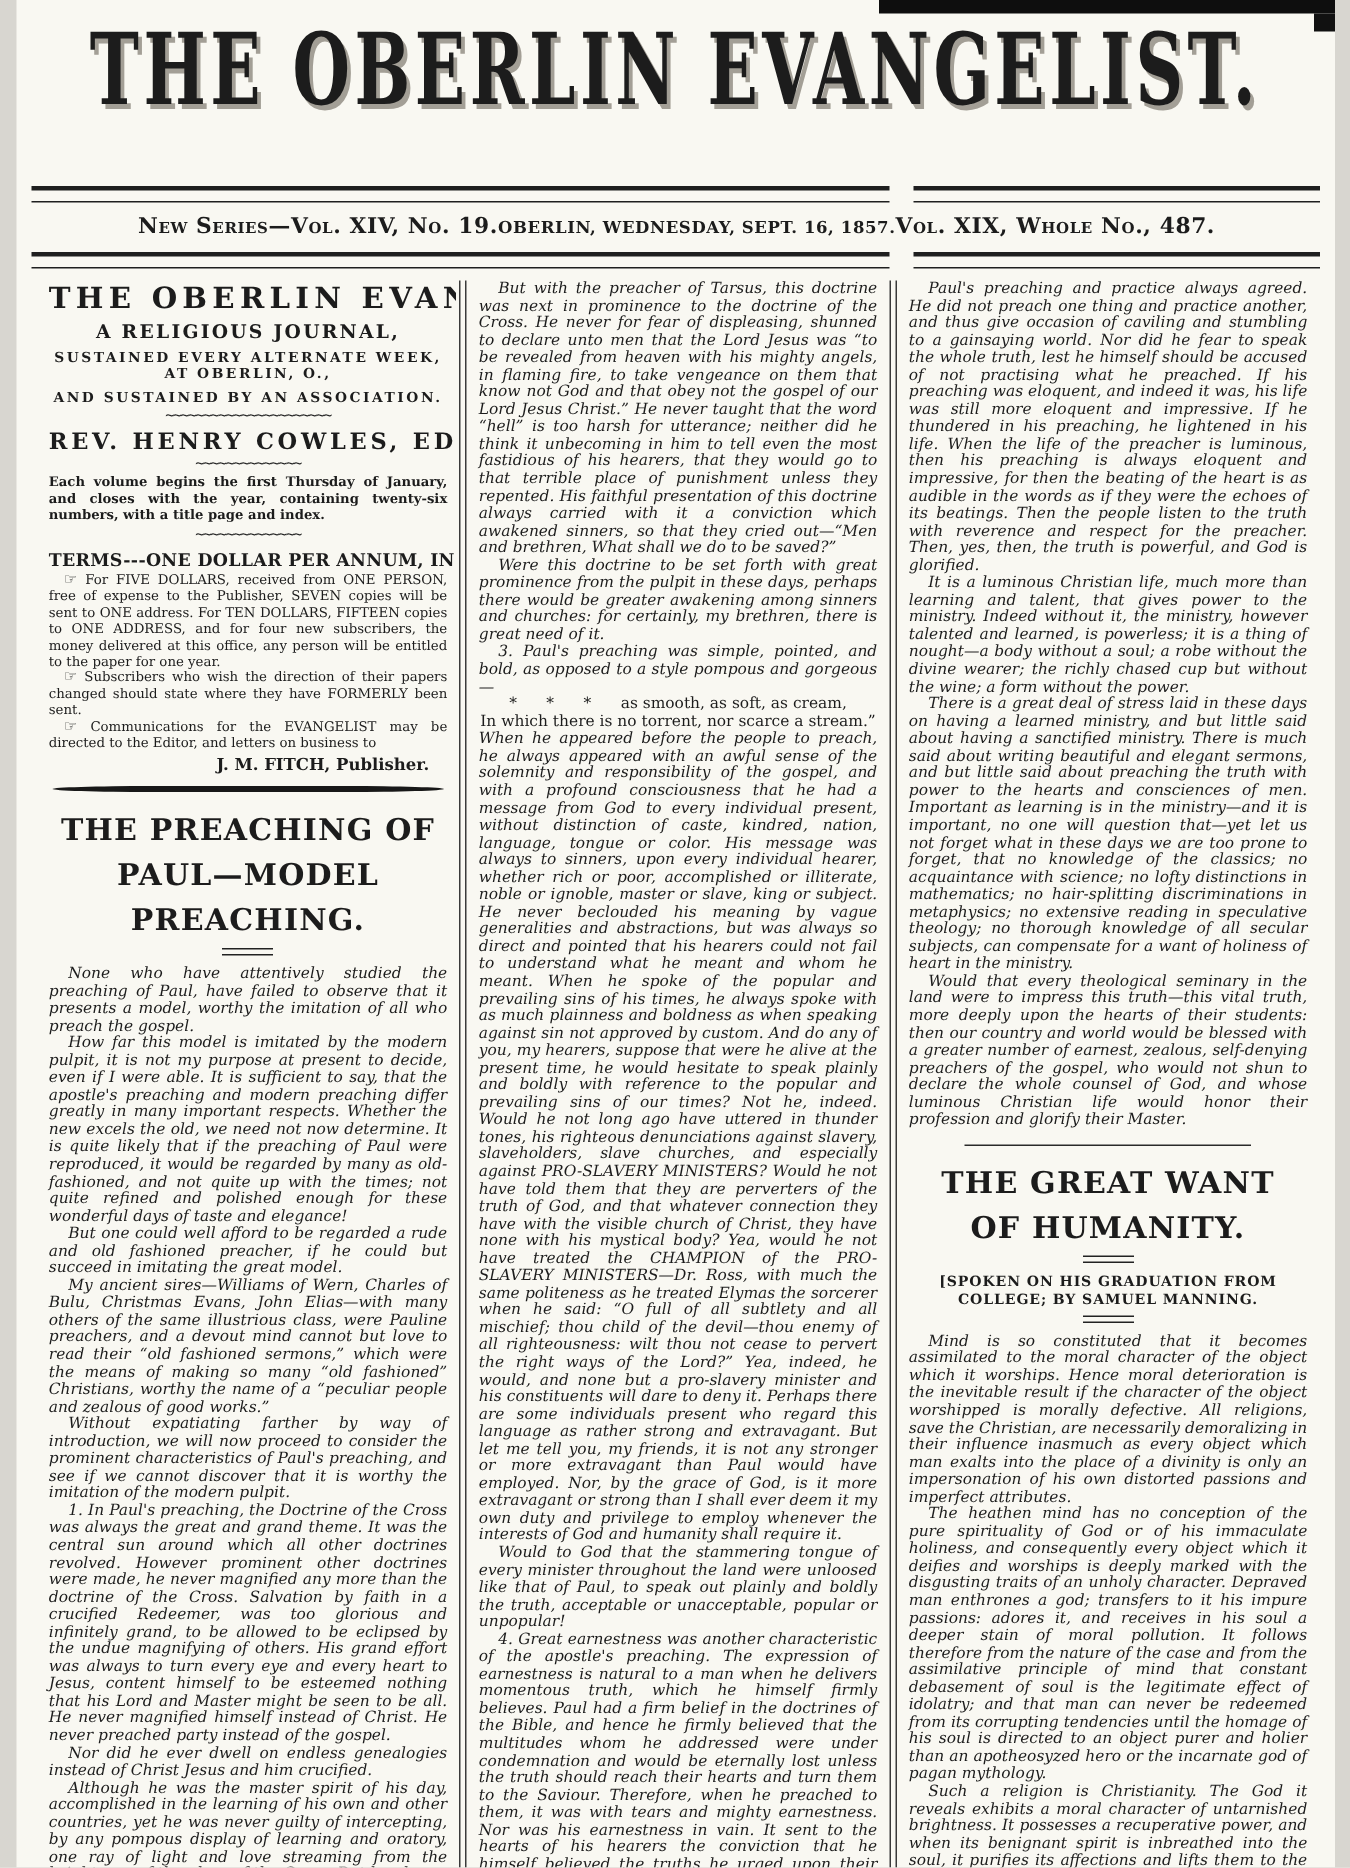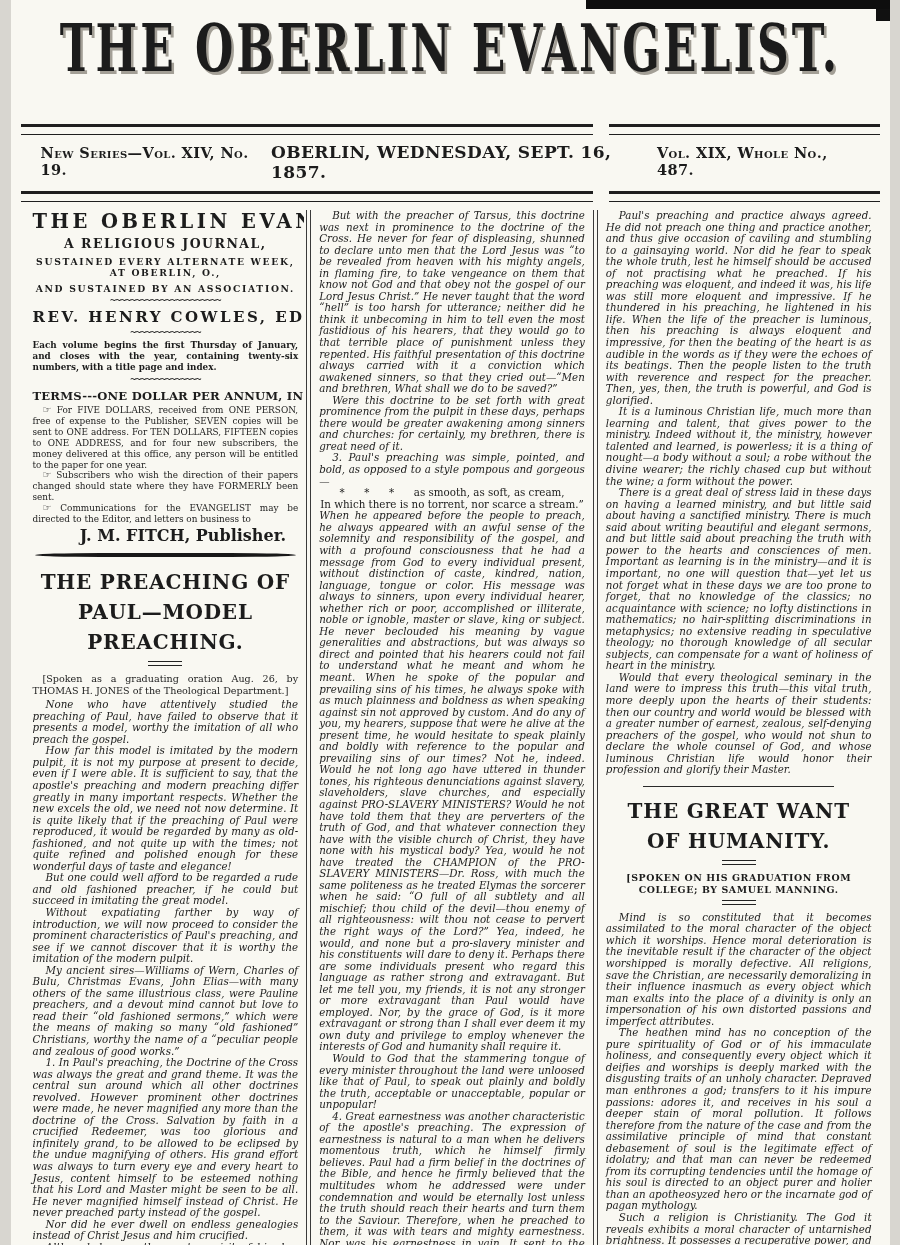--- a/index.html
+++ b/index.html
@@ -14,37 +14,37 @@
                text-shadow:2.5px 2.5px 0 #a39f96;white-space:nowrap;}
 
   .hrules{display:flex;gap:16px;padding:0 10px;margin-top:4px;}
   .hrule{height:7px;border-top:3px solid #1f1f1f;border-bottom:1px solid #1f1f1f;}
   .seg-l{flex:0 0 572px;}
   .seg-r{flex:1;}
 
   .dateline{display:flex;justify-content:center;align-items:baseline;
             padding:7px 28px 5px 30px;font-size:14.5px;font-weight:bold;
             font-variant:small-caps;letter-spacing:0.4px;}
-  .dateline .dl-center{font-size:17px;}
+  .dateline .dl-center{font-size:11px;}
 
   .columns{display:flex;align-items:stretch;height:1075px;padding:8px 12px 0 16px;}
   .col{flex:1 1 0;padding:0 6px;overflow:hidden;}
   .vrule{flex:0 0 3px;border-left:1px solid #3a3a3a;border-right:1px solid #3a3a3a;margin:0 2px;}
 
   .jname{font-size:19.5px;font-weight:bold;letter-spacing:3.5px;text-align:center;margin:0 0 3px;white-space:nowrap;}
   .jsub{font-size:12.5px;font-weight:bold;letter-spacing:1.5px;text-align:center;}
   .jpub{font-size:9.2px;font-weight:bold;letter-spacing:1.7px;text-align:center;margin-top:5px;}
   .wavy{text-align:center;font-size:10px;letter-spacing:-1px;line-height:9px;color:#222;
         margin:2px 0;font-family:"DejaVu Sans Mono", monospace;}
   .jeditor{font-size:15px;font-weight:bold;letter-spacing:2.5px;text-align:center;margin:3px 0 0;white-space:nowrap;}
   .jnote{font-size:8.8px;font-weight:bold;line-height:11px;text-align:justify;margin:3px 0 0;}
   .jterms{font-size:11.6px;font-weight:bold;letter-spacing:0.2px;text-align:center;margin:5px 0 2px;white-space:nowrap;}
   .fine{font-size:8.9px;line-height:10.9px;text-align:justify;margin:0;text-indent:10px;}
   .hand{font-size:10px;}
-  .jpublisher{font-size:16px;font-weight:bold;text-align:right;padding-right:12px;margin:1px 0 4px;}
+  .jpublisher{font-size:11px;font-weight:bold;text-align:right;padding-right:12px;margin:1px 0 4px;}
 
   .swell-rule{height:4px;background:#181818;border-radius:50%/100%;margin:8px 2px 10px;}
   .art-title{font-size:20px;font-weight:bold;text-align:center;letter-spacing:0.8px;
              line-height:1.5;margin:0 8px;}
   .heading-rule{width:34px;height:3px;border-top:1px solid #222;border-bottom:1px solid #222;margin:4px auto 7px;}
   .thin-rule{border-top:1.4px solid #2a2a2a;width:72%;margin:10px auto 9px;}
 
   .byline{font-size:9.6px;line-height:11.6px;text-align:justify;margin:0 0 3px;text-indent:10px;}
   .byline2{font-size:9.4px;font-weight:bold;letter-spacing:0.6px;text-align:center;
            line-height:12px;margin:0 6px 2px;}
@@ -97,27 +97,26 @@
         <p class="fine"><span class="hand">☞</span> <span>For FIVE DOLLARS, received from ONE PERSON, free of expense to the Publisher, SEVEN copies will be sent to ONE address.  For TEN DOLLARS, FIFTEEN copies to ONE ADDRESS, and for four new subscribers, the money delivered at this office, any person will be entitled to the paper for one year.</span></p>
         <p class="fine"><span class="hand">☞</span> <span>Subscribers who wish the direction of their papers changed should state where they have FORMERLY been sent.</span></p>
         <p class="fine"><span class="hand">☞</span> <span>Communications for the EVANGELIST may be directed to the Editor, and letters on business to</span></p>
         <div class="jpublisher">J. M. FITCH, Publisher.</div>
       </div>
 
       <div class="swell-rule"></div>
 
       <h2 class="art-title">THE PREACHING OF PAUL—MODEL PREACHING.</h2>
       <div class="heading-rule"></div>
-      <p class="byline">[Spoken as a graduating oration Aug. 26, by THOMAS H. JONES of the Theological Department.]</p>
 
       <p class="body indent">None who have attentively studied the preaching of Paul, have failed to observe that it presents a model, worthy the imitation of all who preach the gospel.</p>
       <p class="body indent">How far this model is imitated by the modern pulpit, it is not my purpose at present to decide, even if I were able.  It is sufficient to say, that the apostle's preaching and modern preaching differ greatly in many important respects.  Whether the new excels the old, we need not now determine.  It is quite likely that if the preaching of Paul were reproduced, it would be regarded by many as old-fashioned, and not quite up with the times; not quite refined and polished enough for these wonderful days of taste and elegance!</p>
       <p class="body indent">But one could well afford to be regarded a rude and old fashioned preacher, if he could but succeed in imitating the great model.</p>
+      <p class="body indent">My ancient sires—Williams of Wern, Charles of Bulu, Christmas Evans, John Elias—with many others of the same illustrious class, were Pauline preachers, and a devout mind cannot but love to read their “old fashioned sermons,” which were the means of making so many “old fashioned” Christians, worthy the name of a “peculiar people and zealous of good works.”</p>
       <p class="body indent">Without expatiating farther by way of introduction, we will now proceed to consider the prominent characteristics of Paul's preaching, and see if we cannot discover that it is worthy the imitation of the modern pulpit.</p>
-      <p class="body indent">My ancient sires—Williams of Wern, Charles of Bulu, Christmas Evans, John Elias—with many others of the same illustrious class, were Pauline preachers, and a devout mind cannot but love to read their “old fashioned sermons,” which were the means of making so many “old fashioned” Christians, worthy the name of a “peculiar people and zealous of good works.”</p>
       <p class="body indent">1. In Paul's preaching, the Doctrine of the Cross was always the great and grand theme.  It was the central sun around which all other doctrines revolved.  However prominent other doctrines were made, he never magnified any more than the doctrine of the Cross.  Salvation by faith in a crucified Redeemer, was too glorious and infinitely grand, to be allowed to be eclipsed by the undue magnifying of others.  His grand effort was always to turn every eye and every heart to Jesus, content himself to be esteemed nothing that his Lord and Master might be seen to be all.  He never magnified himself instead of Christ.  He never preached party instead of the gospel.</p>
       <p class="body indent">Nor did he ever dwell on endless genealogies instead of Christ Jesus and him crucified.</p>
       <p class="body indent">Although he was the master spirit of his day, accomplished in the learning of his own and other countries, yet he was never guilty of intercepting, by any pompous display of learning and oratory, one ray of light and love streaming from the brightness of the glory of the Cross.  But he always endeavored to impress upon the minds of sinners that even he himself was only glorious so long as he stood in the reflected light of his Master; and that he was only the servant of sinners for Christ Jesus' sake.</p>
 
     </section>
 
     <div class="vrule"></div>
 
     <section class="col">
       <p class="body indent">But with the preacher of Tarsus, this doctrine was next in prominence to the doctrine of the Cross.  He never for fear of displeasing, shunned to declare unto men that the Lord Jesus was “to be revealed from heaven with his mighty angels, in flaming fire, to take vengeance on them that know not God and that obey not the gospel of our Lord Jesus Christ.”  He never taught that the word “hell” is too harsh for utterance; neither did he think it unbecoming in him to tell even the most fastidious of his hearers, that they would go to that terrible place of punishment unless they repented.  His faithful presentation of this doctrine always carried with it a conviction which awakened sinners, so that they cried out—“Men and brethren, What shall we do to be saved?”</p>

